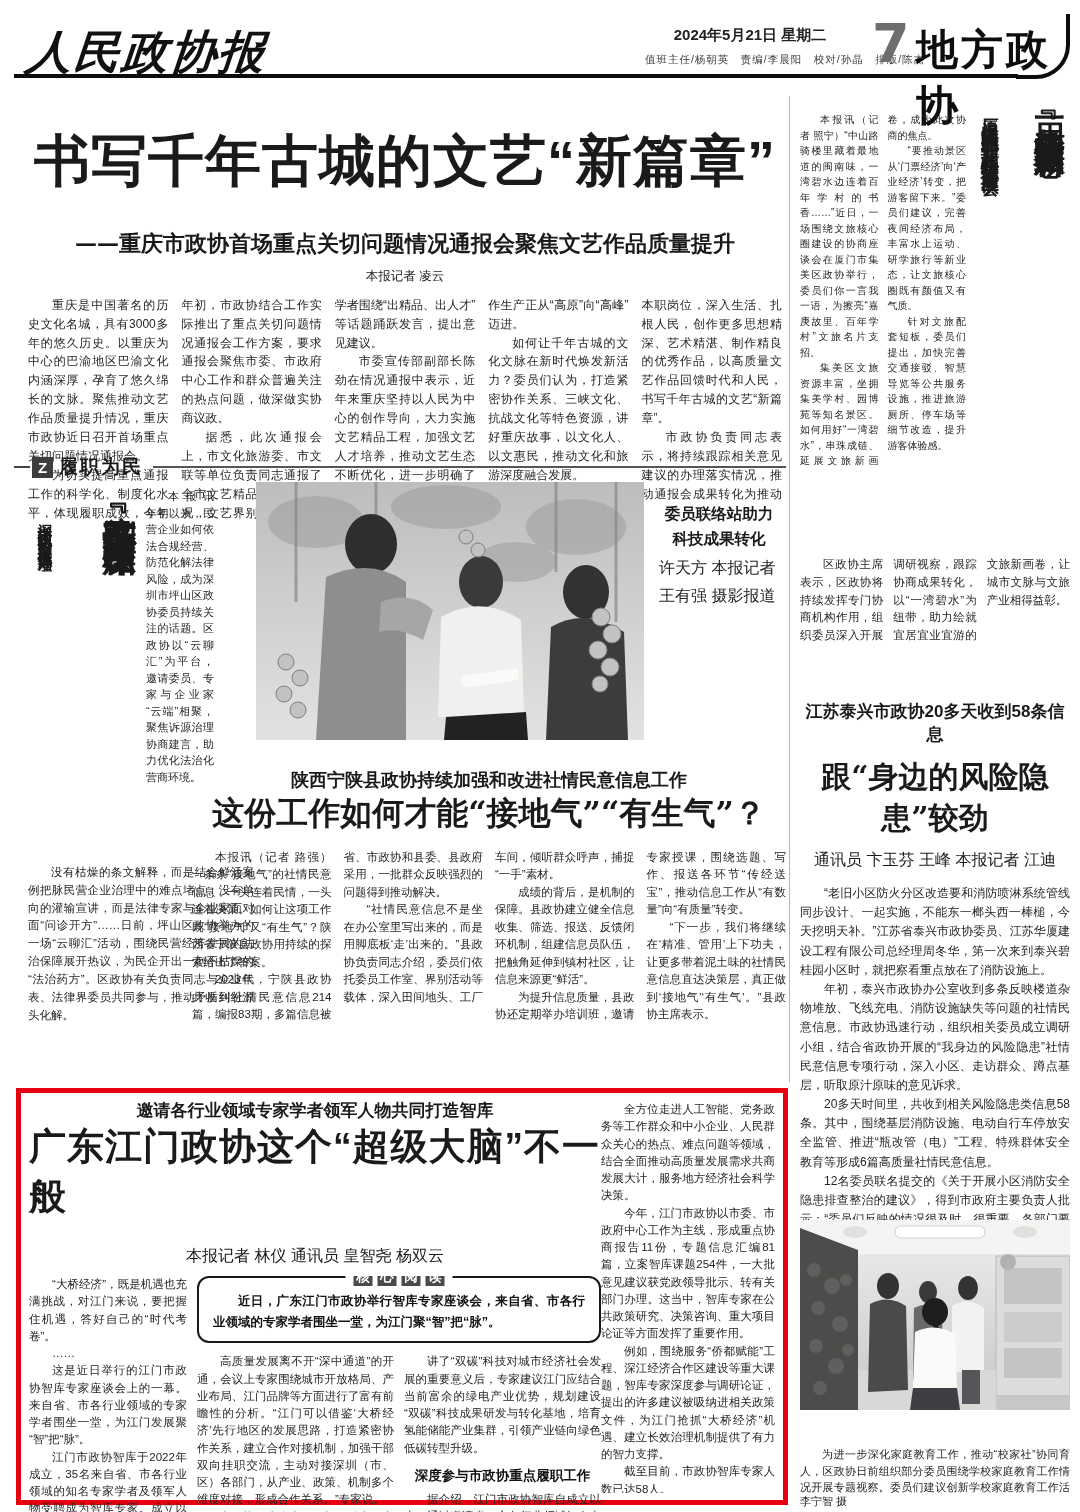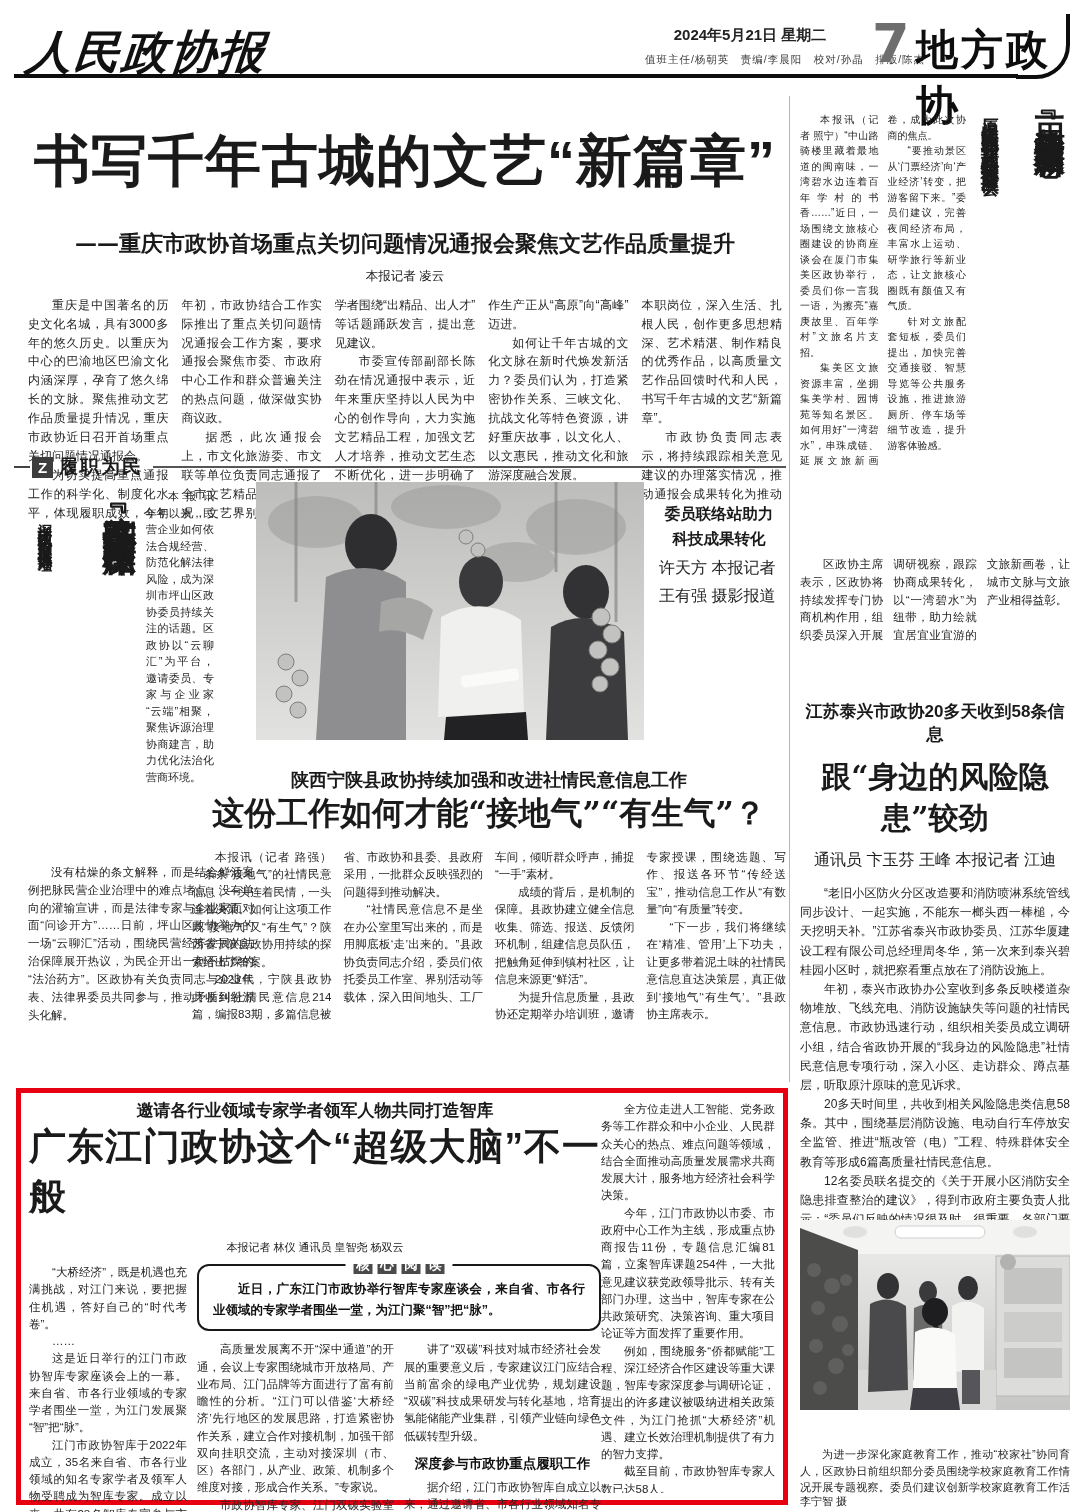--- a/index.html
+++ b/index.html
@@ -82,21 +82,21 @@
   .e-byline{margin-top:11px;font-size:16px;text-align:center;}
   .e-body{margin-top:13px;height:406px;font-size:12px;line-height:1.6;overflow:hidden;color:#242424;}
 
   
   .f-box{left:16px;top:1088px;width:772px;height:417px;border:5px solid #e60012;box-sizing:border-box;background:#fff;}
   .f-col4{position:absolute;right:8px;top:8px;width:174px;height:392px;font-size:11.5px;line-height:1.5;
           overflow:hidden;color:#242424;}
   .f-left{position:absolute;left:8px;top:6px;width:572px;}
   .f-kicker{font-size:17px;font-weight:bold;text-align:center;}
   .f-title{margin-top:3px;font-size:37px;font-weight:900;font-family:Liberation Sans, sans-serif;letter-spacing:1px;}
-  .f-byline{margin-top:18px;font-size:11px;text-align:center;}
+  .f-byline{margin-top:24px;font-size:16px;text-align:center;}
   .f-main{margin-top:9px;display:flex;gap:10px;height:292px;overflow:hidden;}
   .f-c1{width:158px;font-size:11.5px;line-height:1.5;overflow:hidden;color:#242424;}
   .f-mid{width:404px;}
   .core-box{position:relative;border:2px solid #181818;border-radius:12px;padding:13px 14px 9px;}
   .core-label{position:absolute;top:-11px;left:50%;transform:translateX(-50%);display:flex;gap:5px;
               background:#fff;padding:0 8px;}
   .core-label span{width:19px;height:19px;background:#4a4a4a;color:#fff;font-size:13.5px;font-weight:bold;
               display:flex;align-items:center;justify-content:center;}
   .core-text{font-size:12.5px;font-weight:bold;line-height:1.65;text-indent:2em;color:#111;}
   .f-cols{display:flex;gap:10px;margin-top:10px;height:192px;overflow:hidden;}

